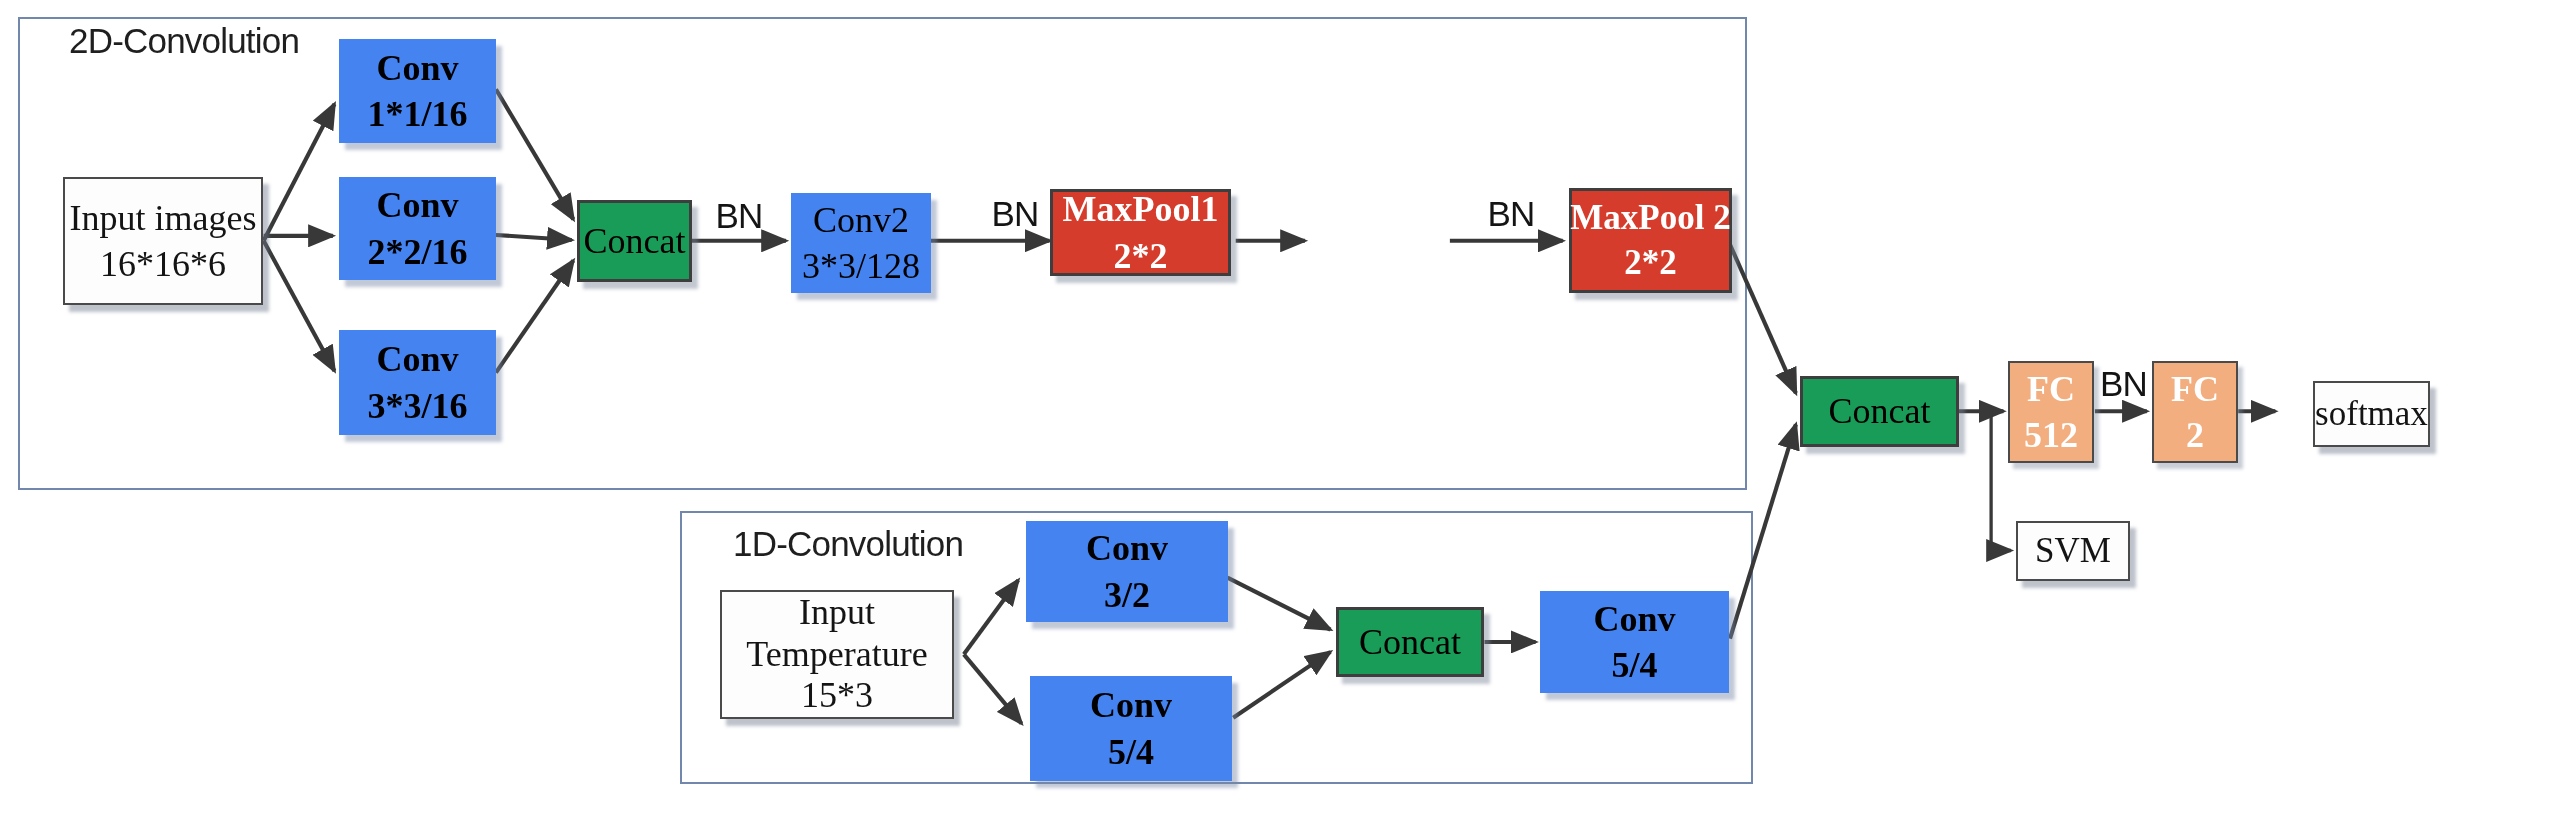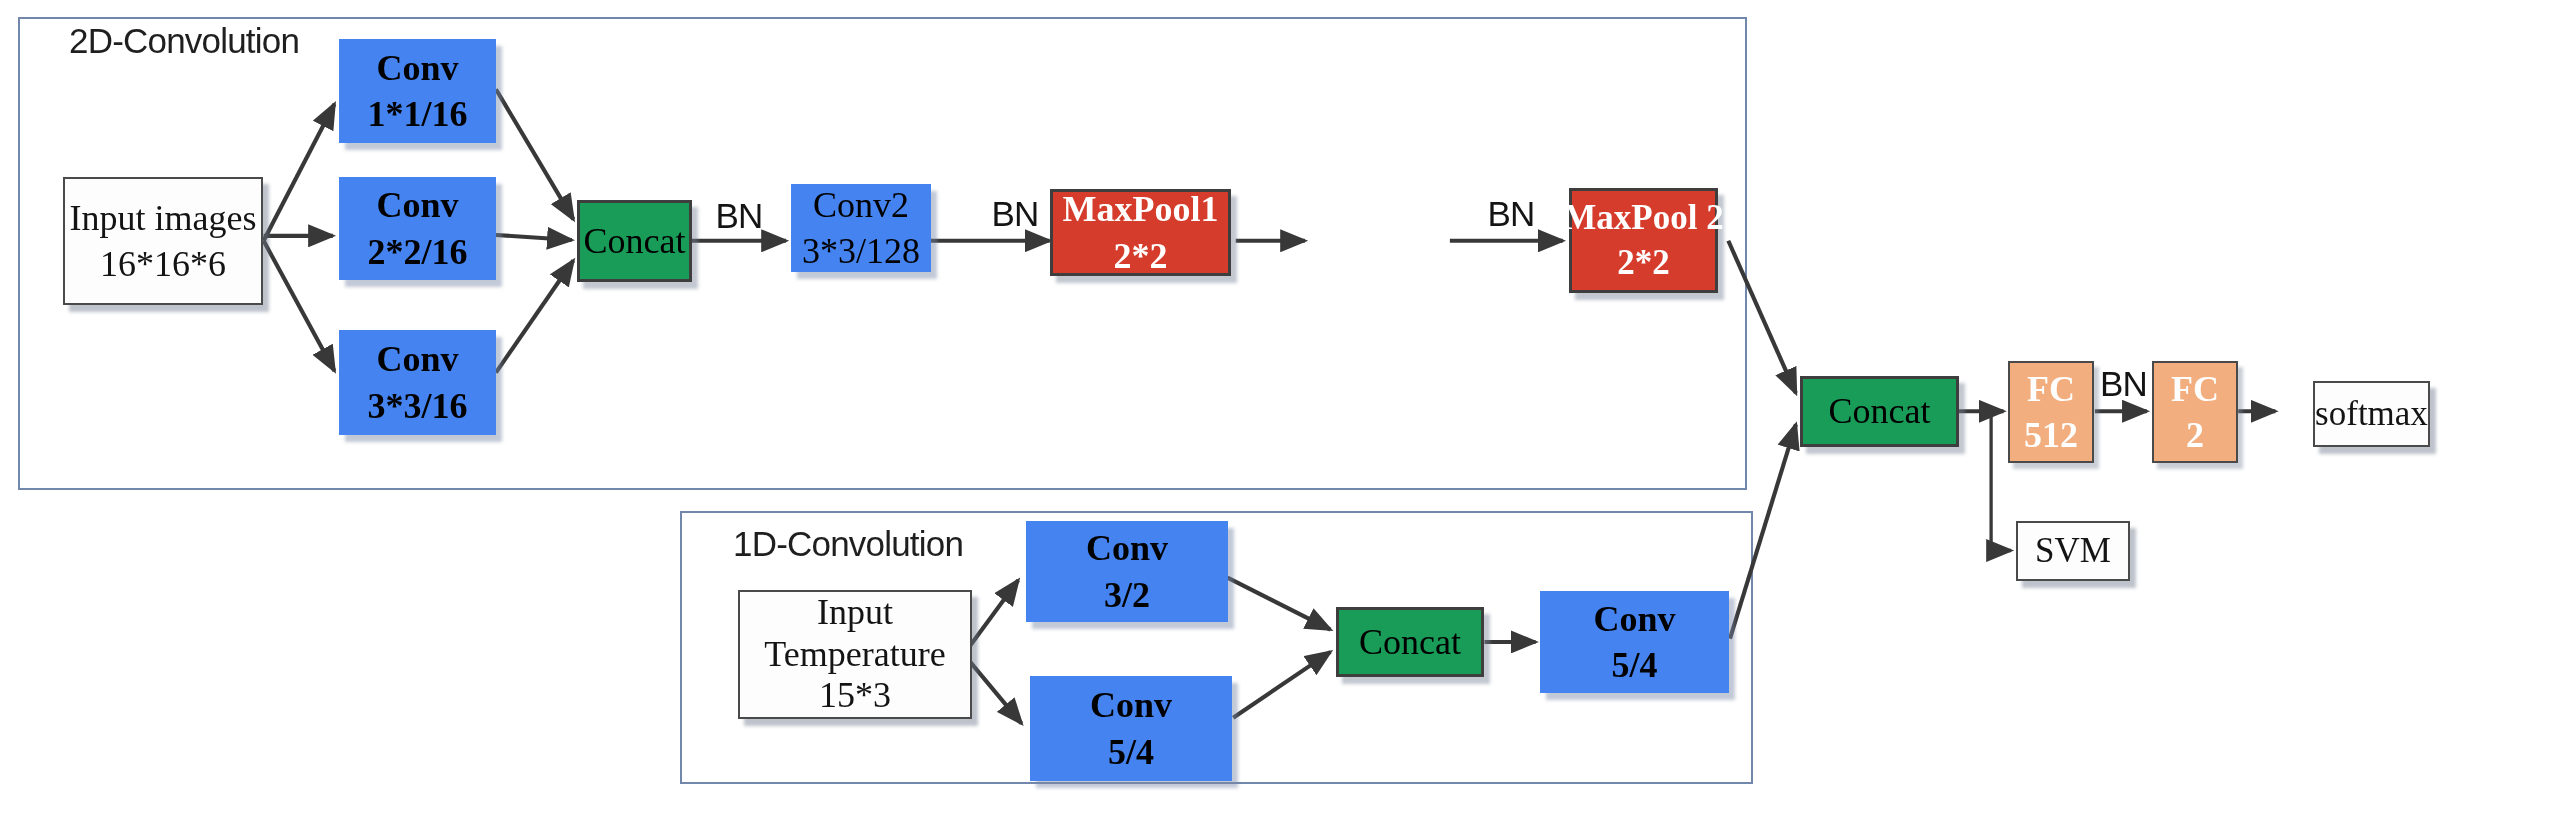--- a/index.html
+++ b/index.html
@@ -151,32 +151,32 @@
 
   <div class="node blue" style="left:339px;top:330px;width:157px;height:105px;">
     <span>Conv</span>
     <span>3*3/16</span>
   </div>
 
   <div class="node green" style="left:577px;top:200px;width:115px;height:82px;">
     <span>Concat</span>
   </div>
 
-  <div class="node blue regular" style="left:791px;top:184px;width:140px;height:88px;">
+  <div class="node blue regular" style="left:791px;top:193px;width:140px;height:100px;">
     <span>Conv2</span>
     <span>3*3/128</span>
   </div>
 
   <div class="node red" style="left:1050px;top:189px;width:181px;height:87px;">
     <span>MaxPool1</span>
     <span>2*2</span>
   </div>
 
 
-  <div class="node red fs42" style="left:1569px;top:188px;width:149px;height:105px;">
+  <div class="node red fs42" style="left:1569px;top:188px;width:163px;height:105px;">
     <span>MaxPool 2</span>
     <span>2*2</span>
   </div>
 
   <div class="node green" style="left:1800px;top:376px;width:159px;height:71px;">
     <span>Concat</span>
   </div>
 
   <div class="node orange" style="left:2008px;top:361px;width:86px;height:102px;">
     <span>FC</span>
@@ -189,21 +189,21 @@
   </div>
 
   <div class="node white fs42" style="left:2280px;top:381px;width:117px;height:66px;margin-left:33px;">
     <span>softmax</span>
   </div>
 
   <div class="node white fs42" style="left:2016px;top:521px;width:114px;height:60px;text-align:right;">
     <span>SVM</span>
   </div>
 
-  <div class="node white" style="left:738px;top:590px;width:234px;height:129px;line-height:1.15;">
+  <div class="node white" style="left:720px;top:590px;width:234px;height:129px;line-height:1.15;">
     <span>Input</span>
     <span>Temperature</span>
     <span>15*3</span>
   </div>
 
   <div class="node blue" style="left:1026px;top:521px;width:202px;height:101px;">
     <span>Conv</span>
     <span>3/2</span>
   </div>
 

